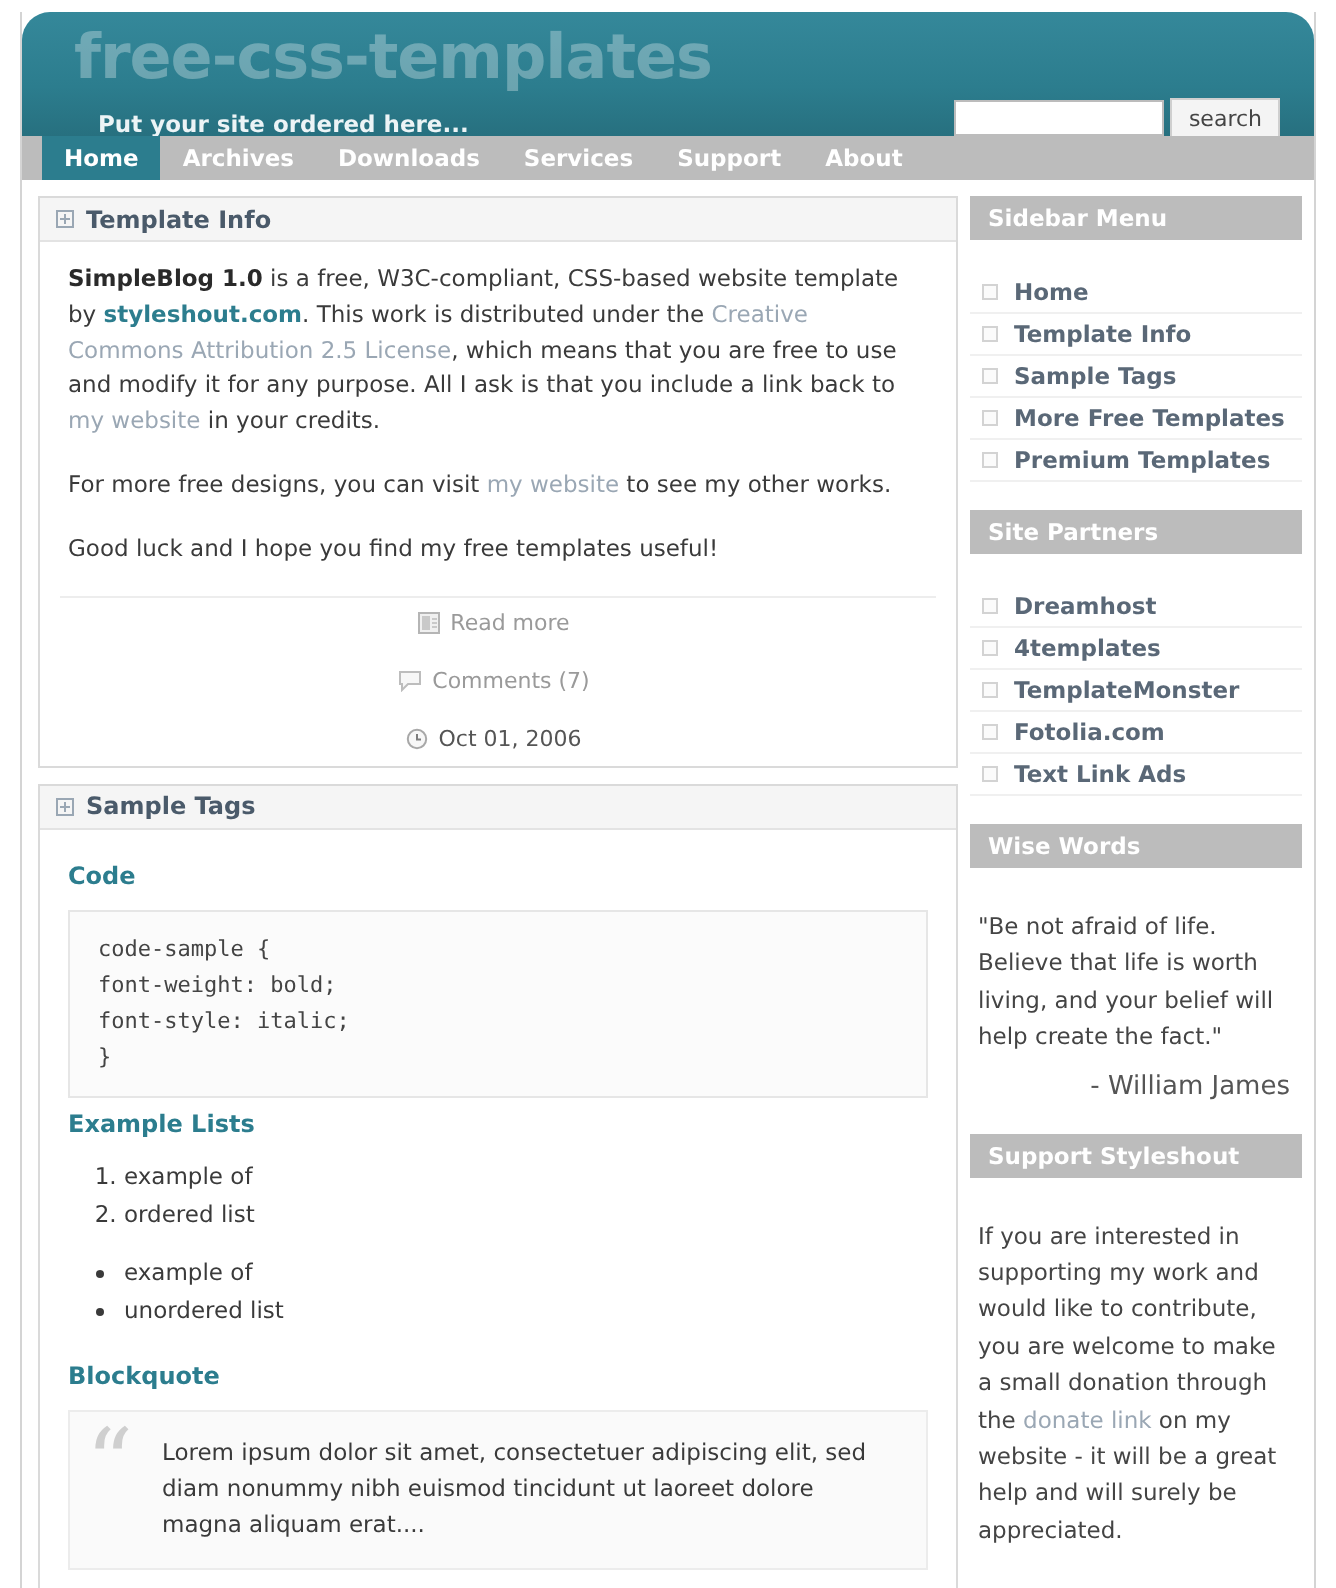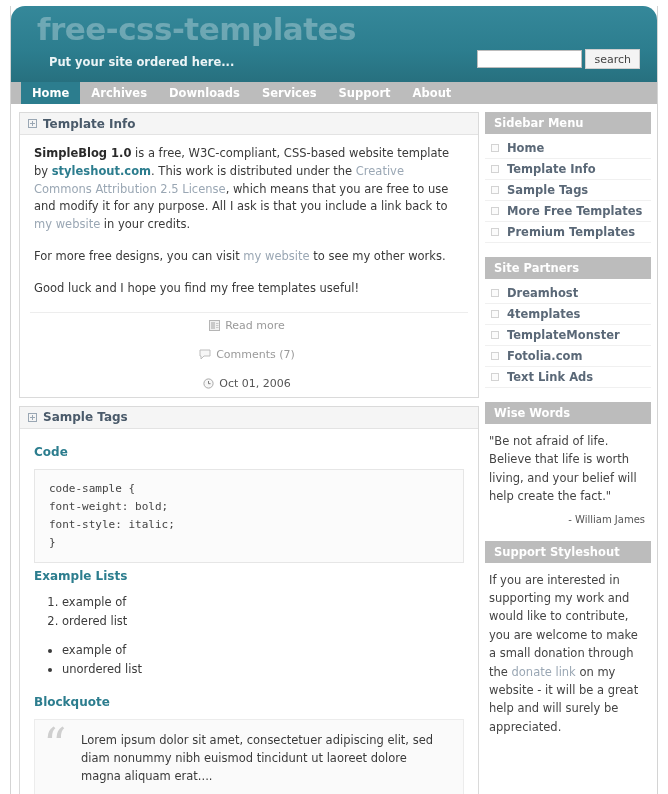--- a/index.html
+++ b/index.html
@@ -16,21 +16,21 @@
     left: 10px; top: 6px;
     width: 648px;
     background: #ffffff;
     border-left: 1px solid #d4d4d4;
     border-right: 1px solid #d4d4d4;
   }
 
   
   #header {
     position: relative;
-    height: 76px;
+    height: 62px;
     background: #2c7d8e;
     background: linear-gradient(to bottom, #35889a 0%, #2c7d8e 60%, #27707f 100%);
     border-radius: 14px 14px 0 0;
     overflow: hidden;
   }
   #logo {
     position: absolute;
     left: 26px; top: 8px;
     font-size: 31px;
     font-weight: bold;
@@ -193,42 +193,42 @@
   .imgtext p {
     margin: 0; font-size: 11.5px; line-height: 1.55; color: #3a3a3a;
   }
 
   
   .side-h {
     background: #bcbcbc;
     color: #ffffff;
     font-size: 11.5px; font-weight: bold;
     padding: 4px 9px;
-    margin-bottom: 4px;
+    margin-bottom: 16px;
   }
   ul.side-list { list-style: none; margin: 0 0 14px 0; padding: 0; }
   ul.side-list li {
     display: flex; align-items: center;
     font-size: 11.5px; font-weight: bold;
     color: #5a6877;
     padding: 3px 0 3px 6px;
     border-bottom: 1px solid #f0f0f0;
     cursor: pointer;
   }
   .sq {
     width: 8px; height: 8px; flex: none;
     border: 1px solid #d3d3d3; background: #fbfbfb;
     margin-right: 8px;
   }
   .side-text {
     font-size: 11.5px; line-height: 1.6; color: #444;
     padding: 4px 8px 0 4px; margin: 0 0 8px 0;
   }
   .side-attr {
-    font-size: 10px; color: #555; text-align: right;
+    font-size: 13px; color: #555; text-align: right;
     padding-right: 6px; margin: 0 0 16px 0;
   }
   .side-block { margin-bottom: 14px; }
 </style>
 </head>
 <body>
 
 <div id="page">
 
   <div id="header">

